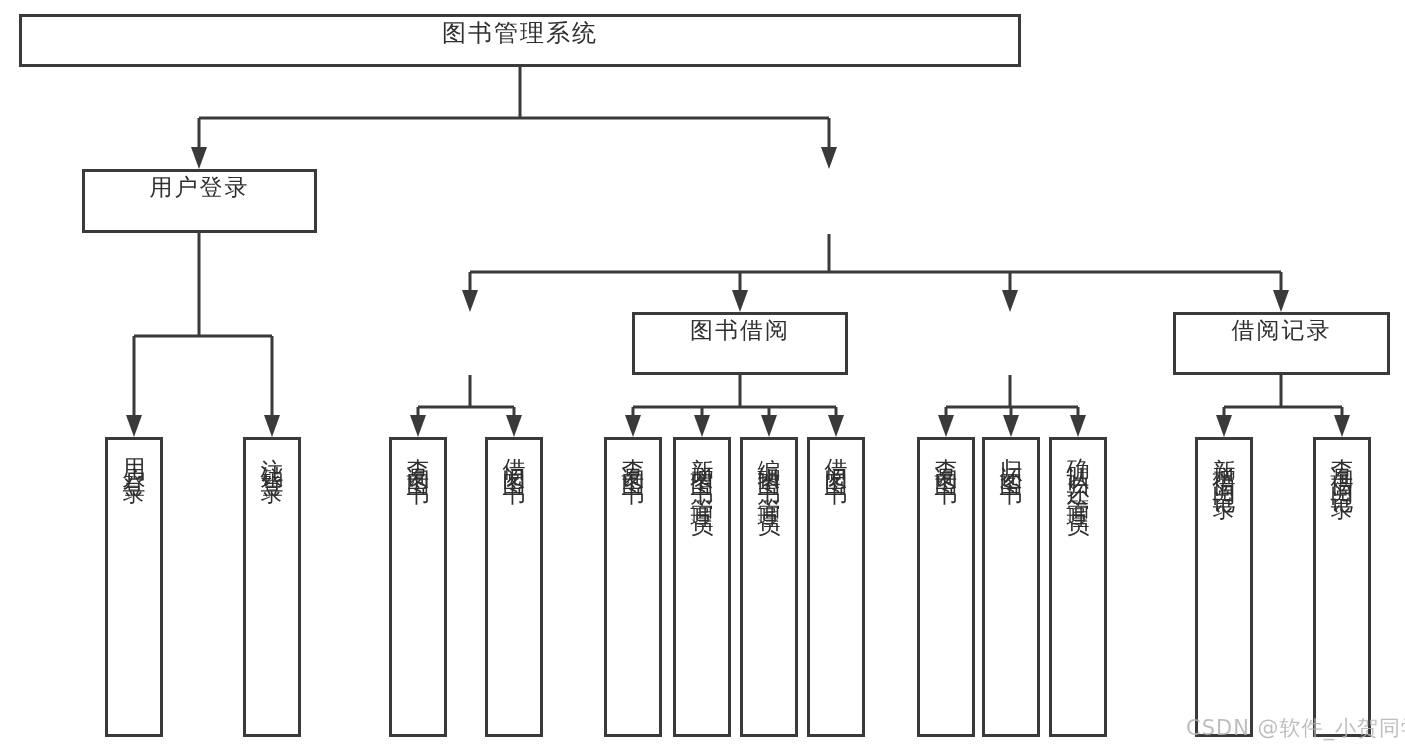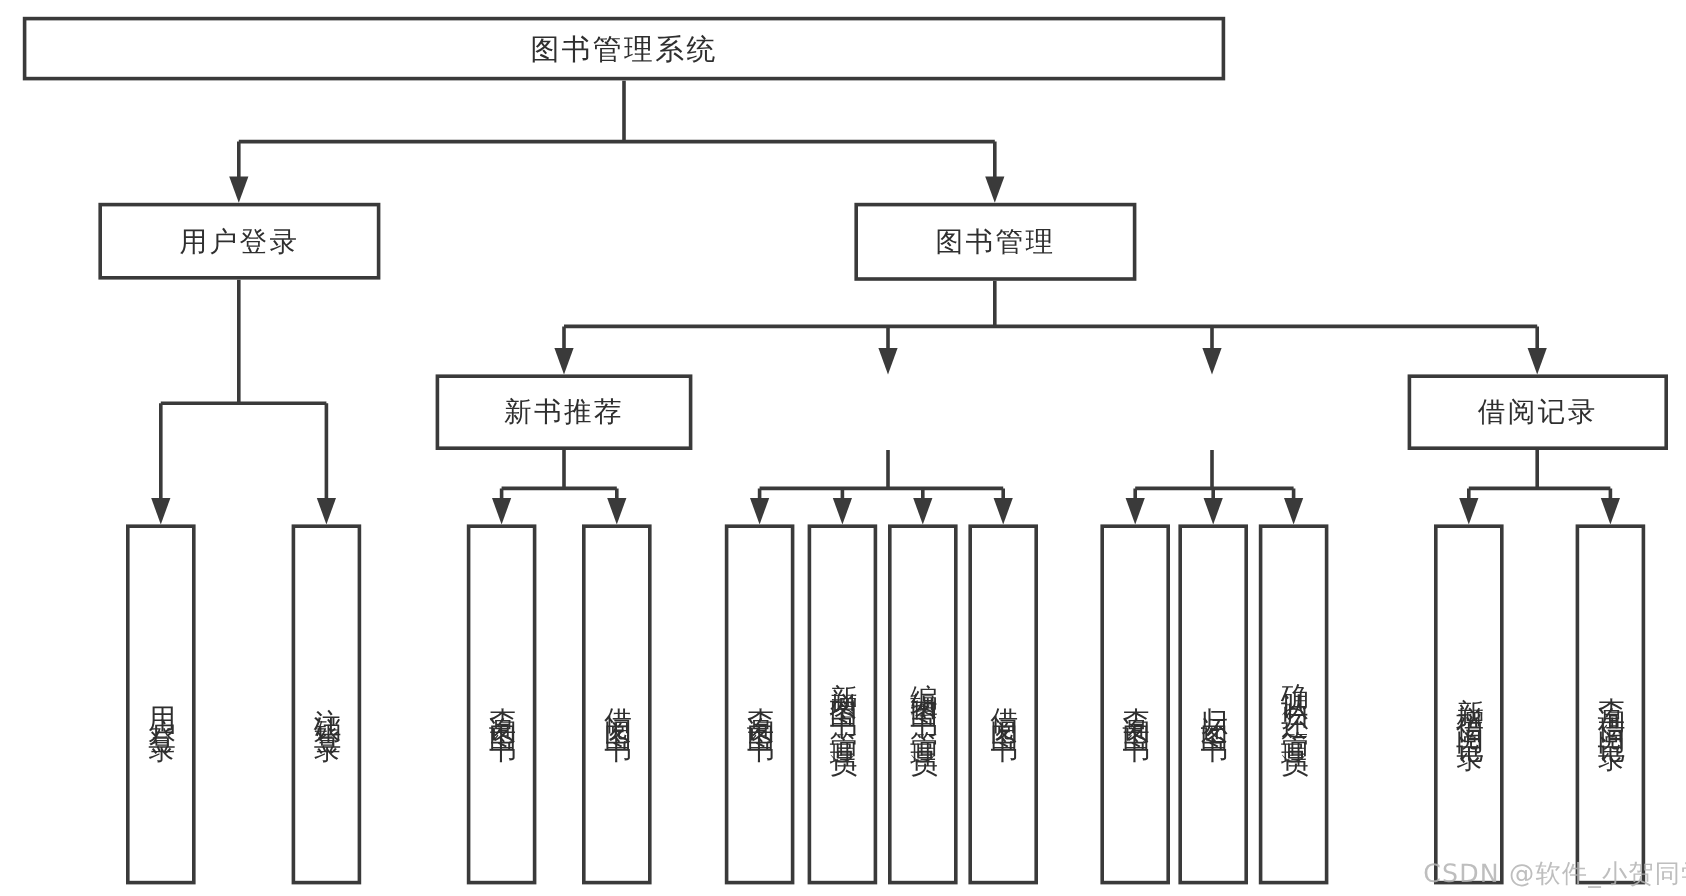--- a/index.html
+++ b/index.html
@@ -13,21 +13,21 @@
     position:relative;width:1405px;height:747px;overflow:hidden;
     background:var(--bg);
     font-family:"DejaVu Sans","Liberation Sans",sans-serif;
   }
   #connectors{position:absolute;left:0;top:0;width:1405px;height:747px;}
   #connectors path{stroke:var(--line);stroke-width:3;fill:none;}
   #connectors polygon{fill:var(--line);stroke:none;}
   .node{
     position:absolute;box-sizing:border-box;
     border:3px solid var(--line);background:var(--bg);
-    display:flex;align-items:center;justify-content:center;
+    display:flex;align-items:flex-start;justify-content:center;
     color:var(--text);
   }
   .h{font-size:23px;letter-spacing:2px;white-space:nowrap;}
   .root-box{font-size:24px;}
   .v .vt{
     writing-mode:vertical-rl;
     text-orientation:mixed;
     font-size:23px;
     letter-spacing:8px;
     line-height:1;
@@ -81,26 +81,23 @@
     </g>
   </svg>
 
   <div class="node h root-box" style="left:19px;top:14px;width:1002px;height:53px">
     <span>图书管理系统</span>
   </div>
 
   <div class="node h" style="left:82px;top:169px;width:235px;height:64px">
     <span>用户登录</span>
   </div>
-  <div class="node h" style="left:712px;top:169px;width:235px;height:65px">
-    <span>图书管理</span>
-  </div>
 
-  <div class="node h" style="left:363px;top:312px;width:214px;height:63px">
-    <span>新书推荐</span>
+  <div class="node h" style="left:632px;top:312px;width:216px;height:63px">
+    <span>图书借阅</span>
   </div>
   <div class="node h" style="left:1173px;top:312px;width:217px;height:63px">
     <span>借阅记录</span>
   </div>
 
   <div class="node v" style="left:105px;top:437px;width:58px;height:300px">
     <span class="vt">用户登录</span>
   </div>
   <div class="node v" style="left:243px;top:437px;width:58px;height:300px">
     <span class="vt">注销登录</span>

